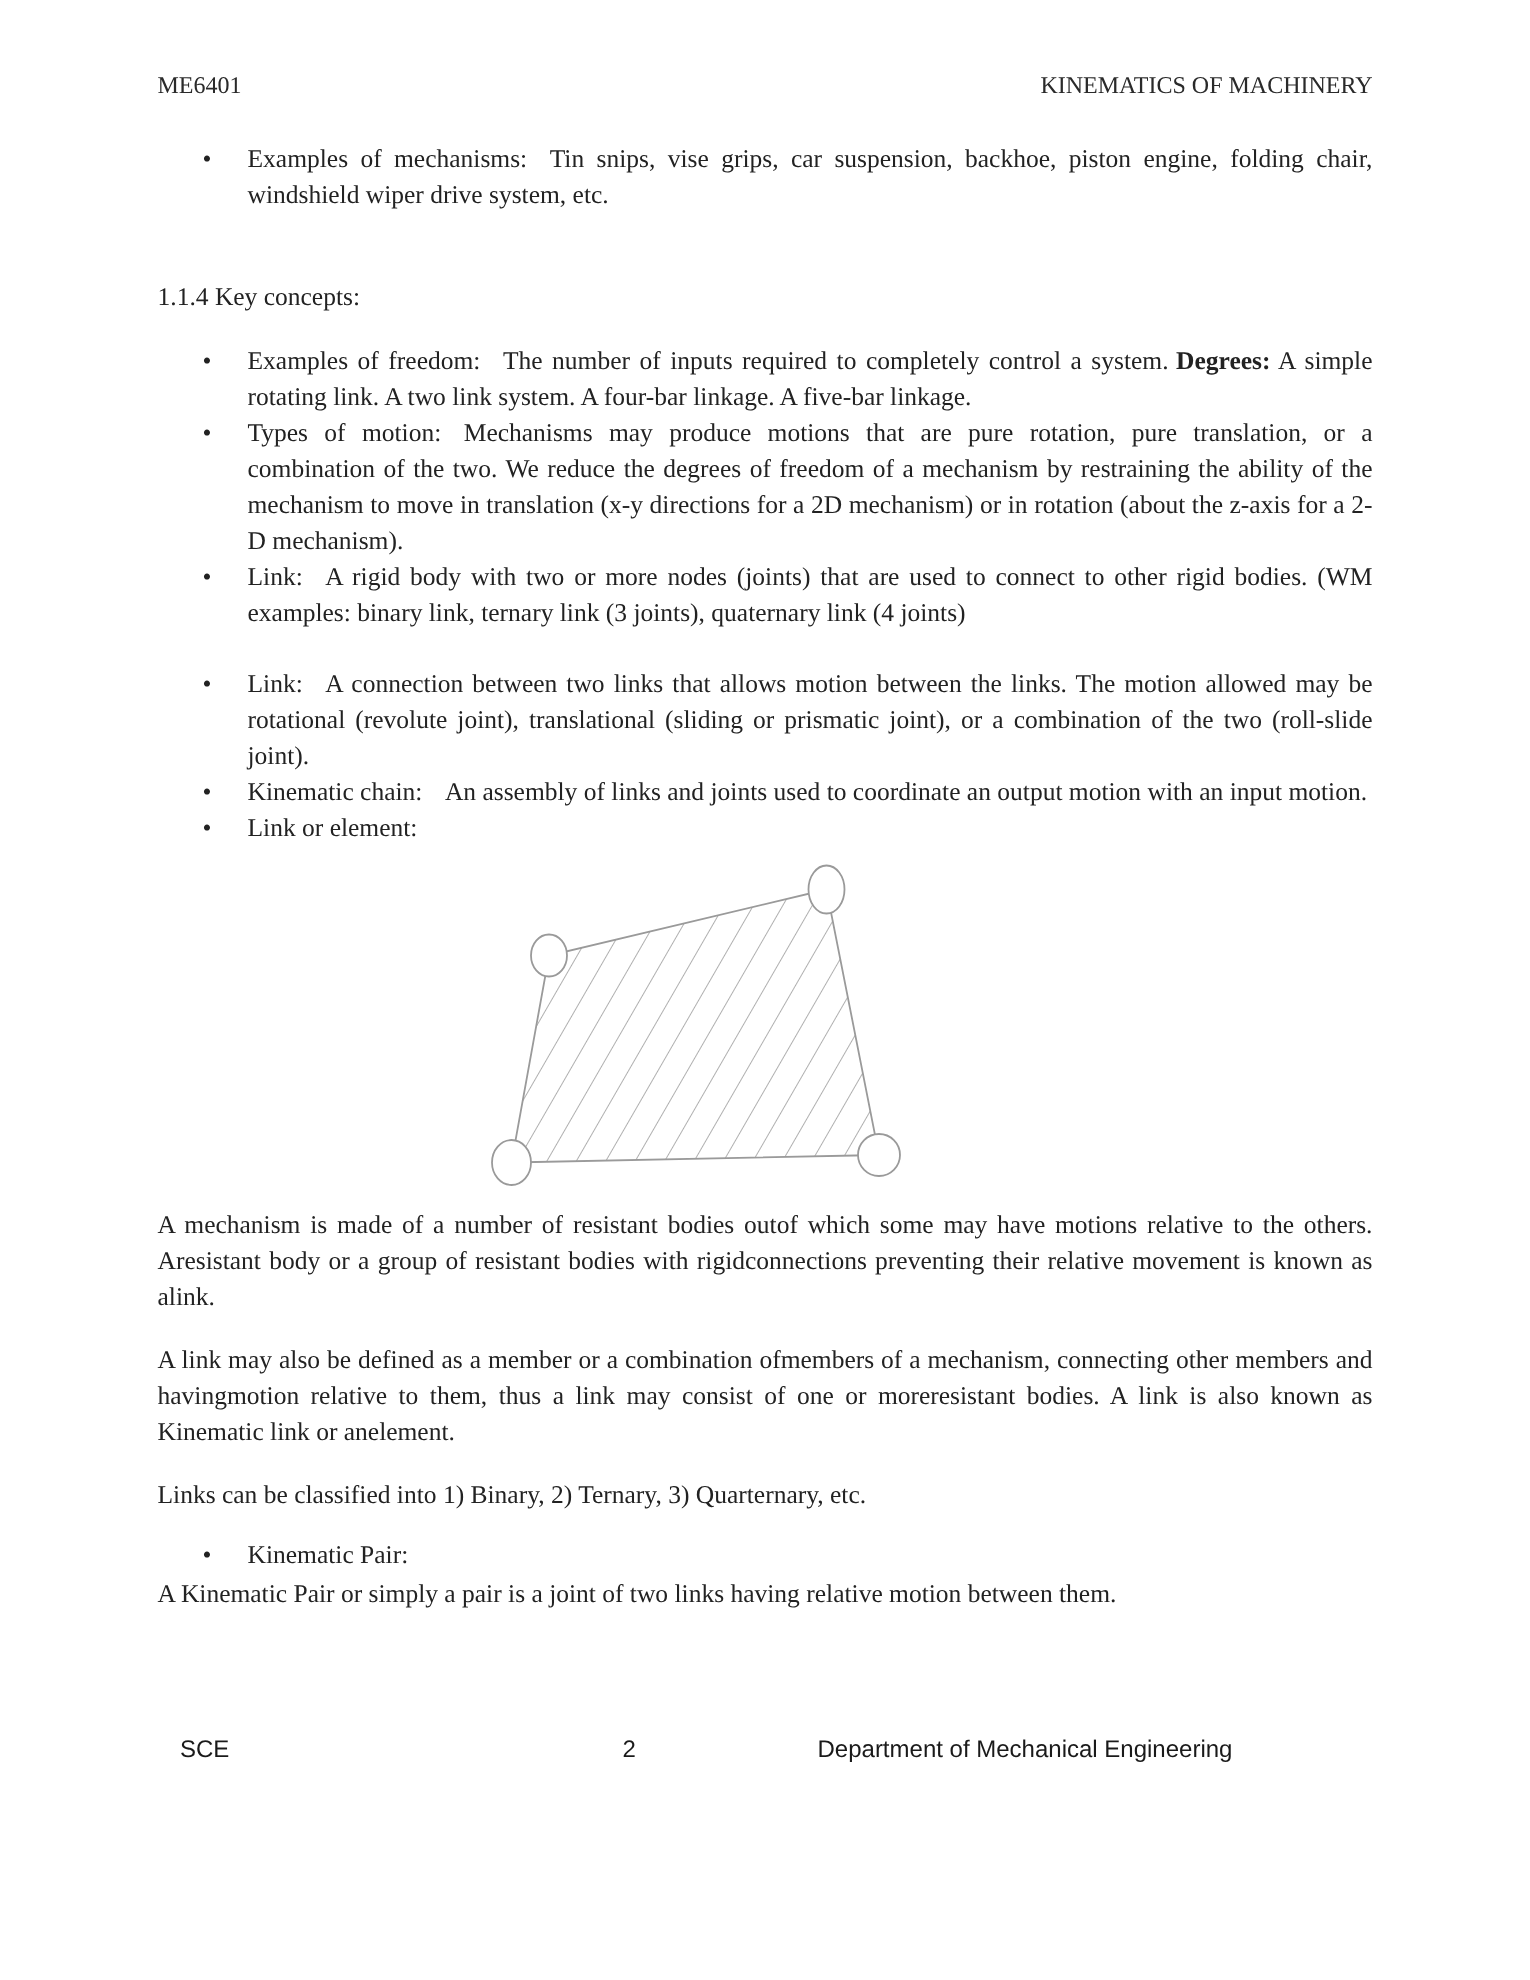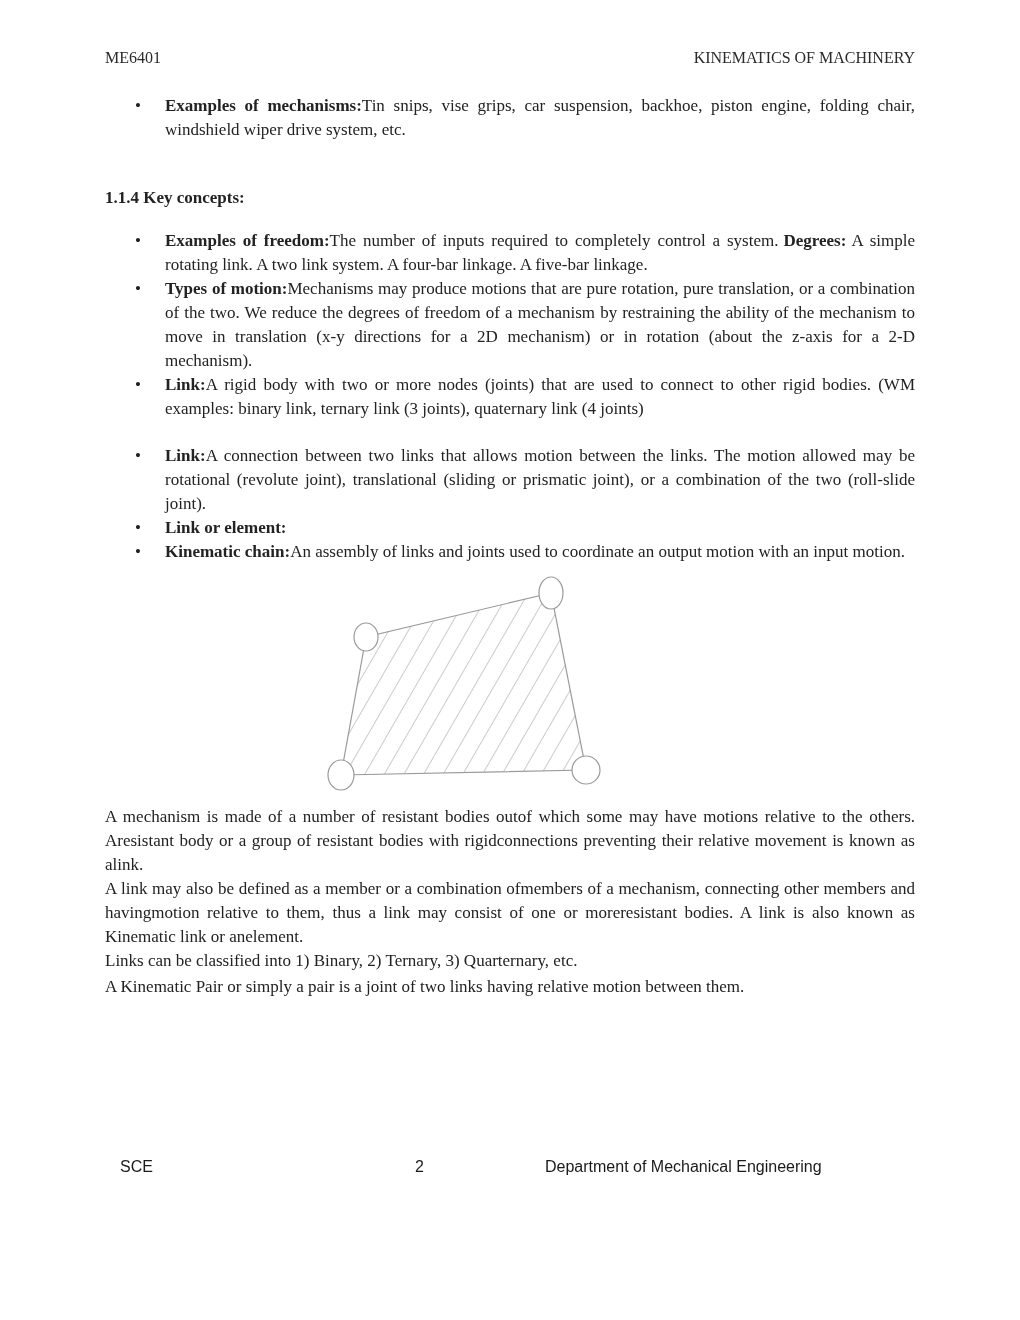--- a/index.html
+++ b/index.html
@@ -31,39 +31,40 @@
     line-height: 24px;
     text-align: justify;
   }
   ul.bullets li::before {
     content: "\2022";
     position: absolute;
     left: 30px;
     top: 0;
     font-size: 17px;
   }
-  .lead { font-weight: bold; margin-right: 0; }
+  .lead { font-weight: normal; margin-right: 15px; }
   .lead2 { font-weight: bold; margin: 0 5px; }
   .top-bullets { margin-top: 26px; }
   h3.section-heading {
     margin-top: 44px;
     font-size: 17px;
     line-height: 24px;
-    font-weight: bold;
+    font-weight: normal;
   }
   .key-bullets { margin-top: 19px; }
   li.gap-top { margin-top: 23px; }
   .diagram {
     margin: 6px 0 0 220px;
     width: 285px; height: 235px;
   }
   p.body-para {
     font-size: 17px;
     line-height: 24px;
     text-align: justify;
+    margin-top: 18px;
   }
   p.first-after-diagram { margin-top: 0px; }
   ul.bullets.pair-bullet { margin-top: 16px; }
   p.no-gap { margin-top: 2px; }
   .footer {
     position: absolute;
     top: 1158px; left: 0;
     width: 1020px;
     font-family: "Liberation Sans", sans-serif;
     font-size: 16px;
@@ -88,22 +89,22 @@
     <li><span class="lead">Examples of mechanisms:</span><span>Tin snips, vise grips, car suspension, backhoe, piston engine, folding chair, windshield wiper drive system, etc.</span></li>
   </ul>
 
   <h3 class="section-heading">1.1.4 Key concepts:</h3>
 
   <ul class="bullets key-bullets">
     <li><span class="lead">Examples of freedom:</span><span>The number of inputs required to completely control a system.</span><span class="lead2">Degrees:</span><span>A simple rotating link. A two link system. A four-bar linkage. A five-bar linkage.</span></li>
     <li><span class="lead">Types of motion:</span><span>Mechanisms may produce motions that are pure rotation, pure translation, or a combination of the two. We reduce the degrees of freedom of a mechanism by restraining the ability of the mechanism to move in translation (x-y directions for a 2D mechanism) or in rotation (about the z-axis for a 2-D mechanism).</span></li>
     <li><span class="lead">Link:</span><span>A rigid body with two or more nodes (joints) that are used to connect to other rigid bodies. (WM examples: binary link, ternary link (3 joints), quaternary link (4 joints)</span></li>
     <li class="gap-top"><span class="lead">Link:</span><span>A connection between two links that allows motion between the links. The motion allowed may be rotational (revolute joint), translational (sliding or prismatic joint), or a combination of the two (roll-slide joint).</span></li>
+    <li><span class="lead">Kinematic chain:</span><span>An assembly of links and joints used to coordinate an output motion with an input motion.</span></li>
     <li><span class="lead">Link or element:</span></li>
-    <li><span class="lead">Kinematic chain:</span><span>An assembly of links and joints used to coordinate an output motion with an input motion.</span></li>
   </ul>
 
   <div class="diagram">
     <svg width="285" height="235" viewBox="0 0 285 235">
       <defs>
         <pattern id="hatch" patternUnits="userSpaceOnUse" width="17" height="17" patternTransform="rotate(30)">
           <line x1="0" y1="0" x2="0" y2="17" stroke="#a8a8a8" stroke-width="1.2"></line>
         </pattern>
       </defs>
       <polygon points="226,23 41,67 16,205 261,200" fill="url(#hatch)" stroke="#9a9a9a" stroke-width="1.2"></polygon>
@@ -111,20 +112,23 @@
       <ellipse cx="41" cy="67" rx="12" ry="14" fill="#ffffff" stroke="#9a9a9a" stroke-width="1.2"></ellipse>
       <ellipse cx="16" cy="205" rx="13" ry="15" fill="#ffffff" stroke="#9a9a9a" stroke-width="1.2"></ellipse>
       <ellipse cx="261" cy="200" rx="14" ry="14" fill="#ffffff" stroke="#9a9a9a" stroke-width="1.2"></ellipse>
     </svg>
   </div>
 
   <p class="body-para first-after-diagram">A mechanism is made of a number of resistant bodies outof which some may have motions relative to the others. Aresistant body or a group of resistant bodies with rigidconnections preventing their relative movement is known as alink.</p>
   <p class="body-para">A link may also be defined as a member or a combination ofmembers of a mechanism, connecting other members and havingmotion relative to them, thus a link may consist of one or moreresistant bodies. A link is also known as Kinematic link or anelement.</p>
   <p class="body-para">Links can be classified into 1) Binary, 2) Ternary, 3) Quarternary, etc.</p>
 
+  <ul class="bullets pair-bullet">
+    <li><span class="lead">Kinematic Pair:</span></li>
+  </ul>
   <p class="body-para no-gap">A Kinematic Pair or simply a pair is a joint of two links having relative motion between them.</p>
 
   <div class="footer">
     <span class="f-left">SCE</span>
     <span class="f-center">2</span>
     <span class="f-right">Department of Mechanical Engineering</span>
   </div>
 
 </div>
 

